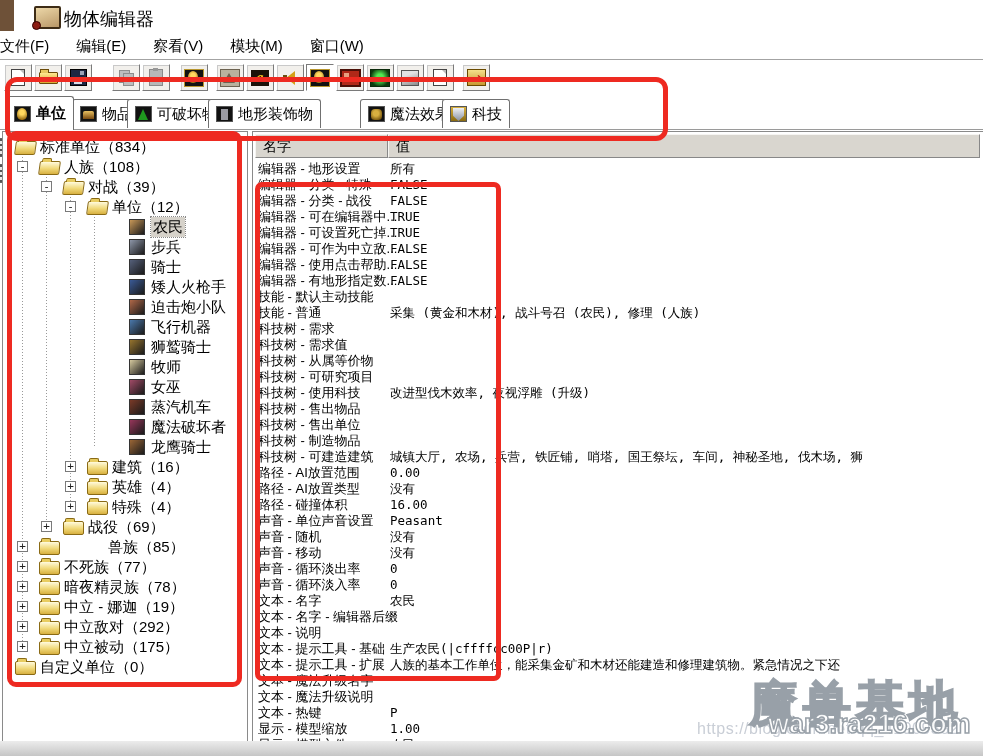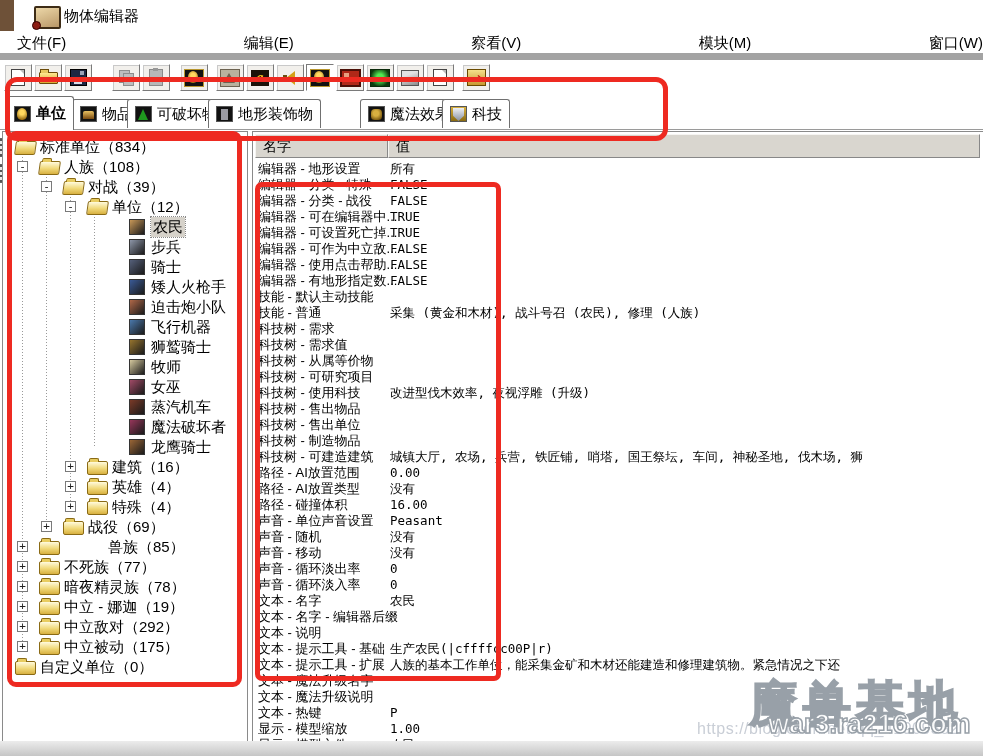--- a/index.html
+++ b/index.html
@@ -6,25 +6,25 @@
   .screen{position:relative;width:983px;height:756px;overflow:hidden;background:#fff;
           font-family:"Liberation Sans","DejaVu Sans",sans-serif;color:#000;}
 
   
   .brown-strip{position:absolute;left:0;top:0;width:14px;height:31px;background:#6e5138;}
   .titlebar{position:absolute;left:14px;top:0;width:969px;height:31px;background:#fff;}
   .scroll-icon{position:absolute;left:20px;top:6px;width:23px;height:19px;
     background:linear-gradient(160deg,#ecd7a8,#b99868);border:2px solid #3d2c16;border-radius:2px;}
   .scroll-icon::after{content:"";position:absolute;left:-4px;bottom:-3px;width:7px;height:7px;
     border-radius:50%;background:#8c1d12;border:1px solid #300;}
-  .win-title{position:absolute;left:50px;top:7px;font-size:15px;}
+  .win-title{position:absolute;left:50px;top:7px;font-size:18px;}
 
   
   .menubar{position:absolute;left:0;top:33px;width:983px;height:27px;display:flex;
-    align-items:center;padding-left:17px;gap:27px;border-bottom:7px solid #a3a3a3;background:#fff;box-sizing:border-box;justify-content:space-between;}
+    align-items:center;gap:27px;border-bottom:1px solid #a3a3a3;background:#fff;box-sizing:border-box;}
   .menu-item{font-size:15px;cursor:default;}
 
   
   .toolbar{position:absolute;left:0;top:61px;width:983px;height:35px;background:#fff;}
   .tbtn{position:absolute;top:3px;width:28px;height:27px;background:#f2f0ec;
     border:1px solid;border-color:#ffffff #7a7a7a #7a7a7a #ffffff;box-shadow:1px 1px 0 #c9c9c9 inset;
     display:flex;align-items:center;justify-content:center;box-sizing:border-box;}
   .tbtn.pressed{border-color:#7a7a7a #ffffff #ffffff #7a7a7a;background:#fff;box-shadow:none;}
   .ticon{position:relative;flex:none;}
   .ticon-new-file-icon,.ticon-document-icon{width:12px;height:15px;background:#fff;border:1px solid #444;}

